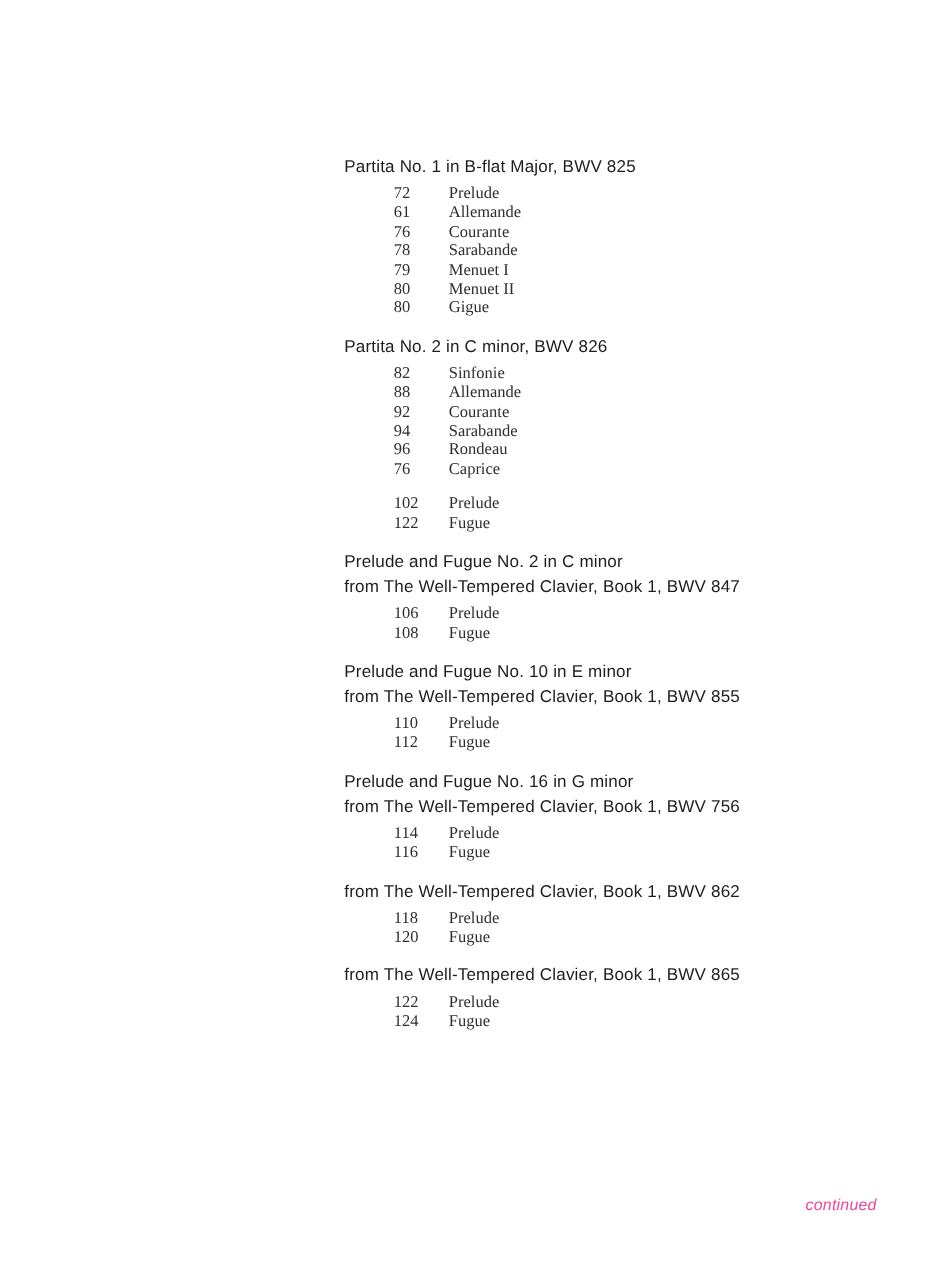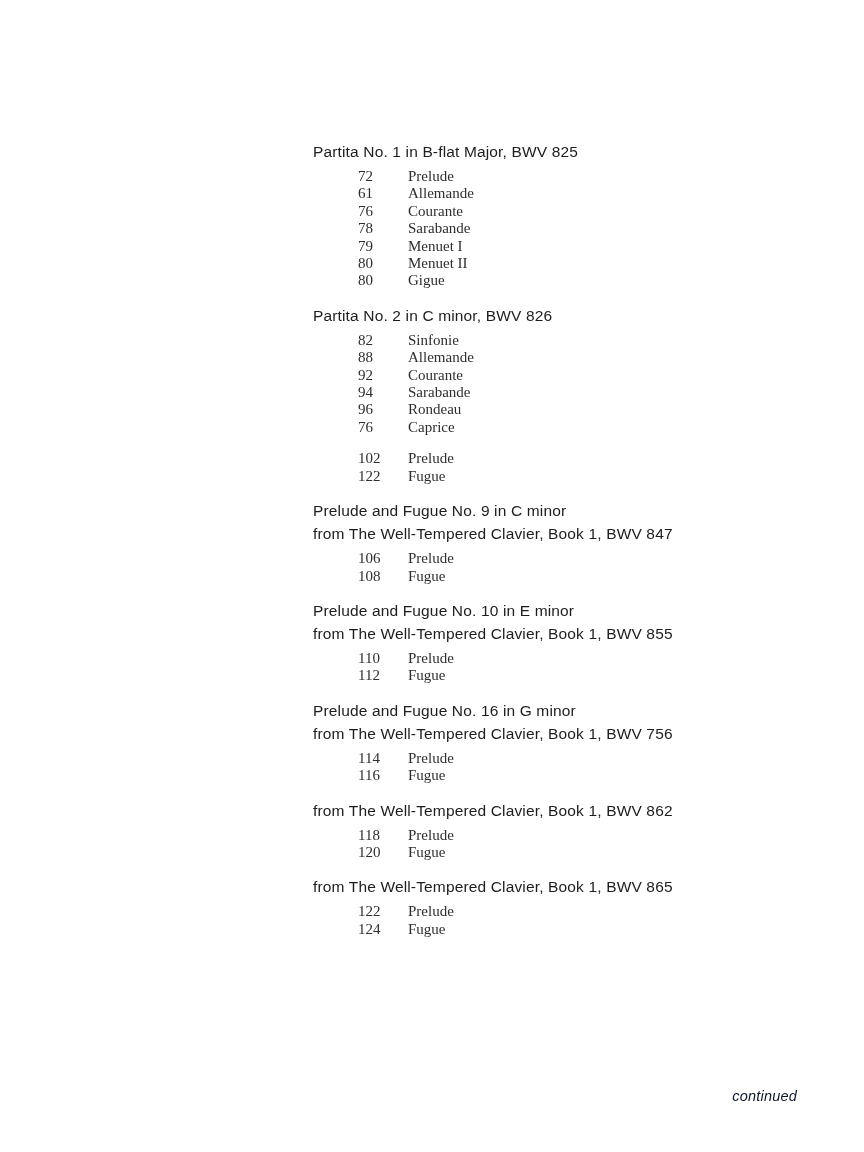--- a/index.html
+++ b/index.html
@@ -38,21 +38,21 @@
   }
   .entry-page { width: 50px; flex: none; }
   .continued {
     position: absolute;
     top: 1088px;
     right: 67px;
     font-family: "Liberation Sans", sans-serif;
     font-style: italic;
     font-size: 14.5px;
     letter-spacing: 0.2px;
-    color: #0f172a;
+    color: #ec4899;
   }
 </style>
 </head>
 <body>
 
 <div class="page">
   <div class="content" id="sections-container">
   <section class="toc-section">
     <div class="section-titles">
   <div class="section-title-line">Partita No. 1 in B-flat Major, BWV 825</div>
@@ -144,21 +144,21 @@
 
   <div class="entry">
     <span class="entry-page">122</span>
     <span class="entry-title">Fugue</span>
   </div>
 </div>
   </section>
 
   <section class="toc-section">
     <div class="section-titles">
-  <div class="section-title-line">Prelude and Fugue No. 9 in C minor</div>
+  <div class="section-title-line">Prelude and Fugue No. 2 in C minor</div>
 
   <div class="section-title-line">from The Well-Tempered Clavier, Book 1, BWV 847</div>
 </div>
     <div class="section-entries">
   <div class="entry">
     <span class="entry-page">106</span>
     <span class="entry-title">Prelude</span>
   </div>
 
   <div class="entry">

